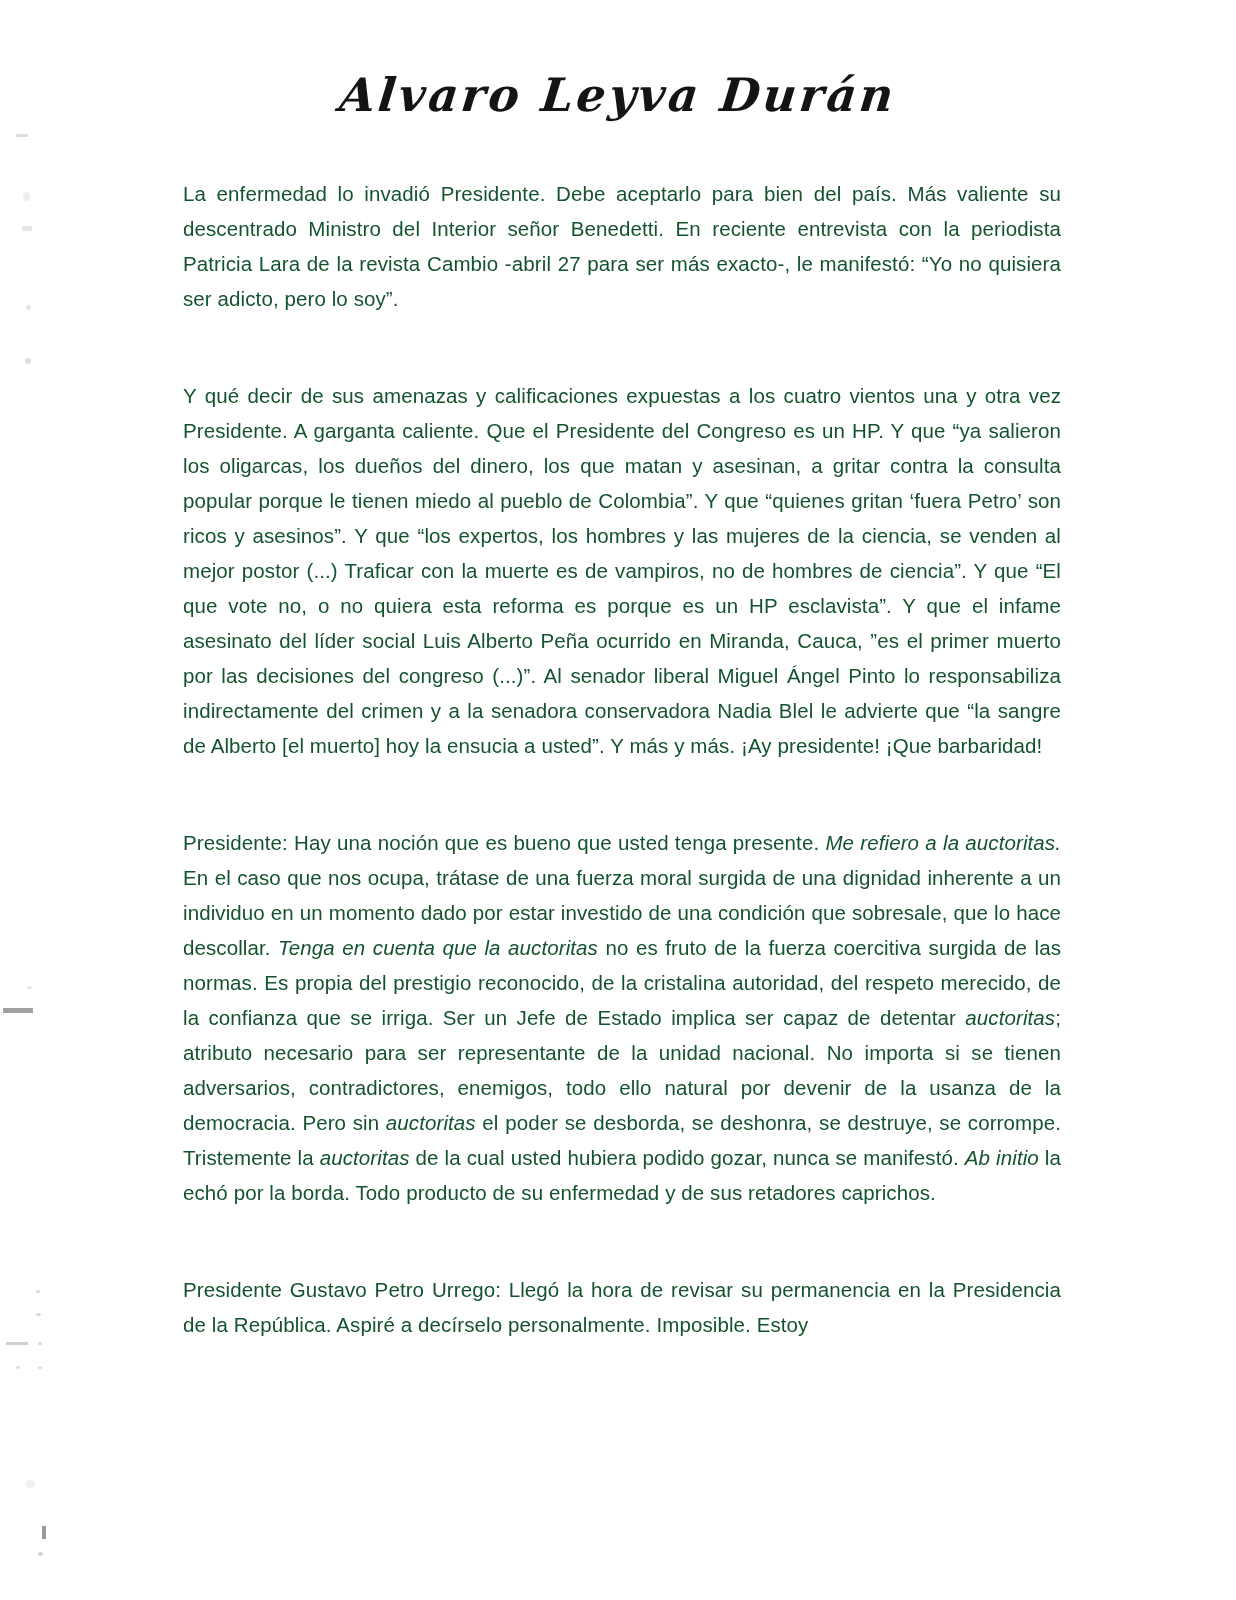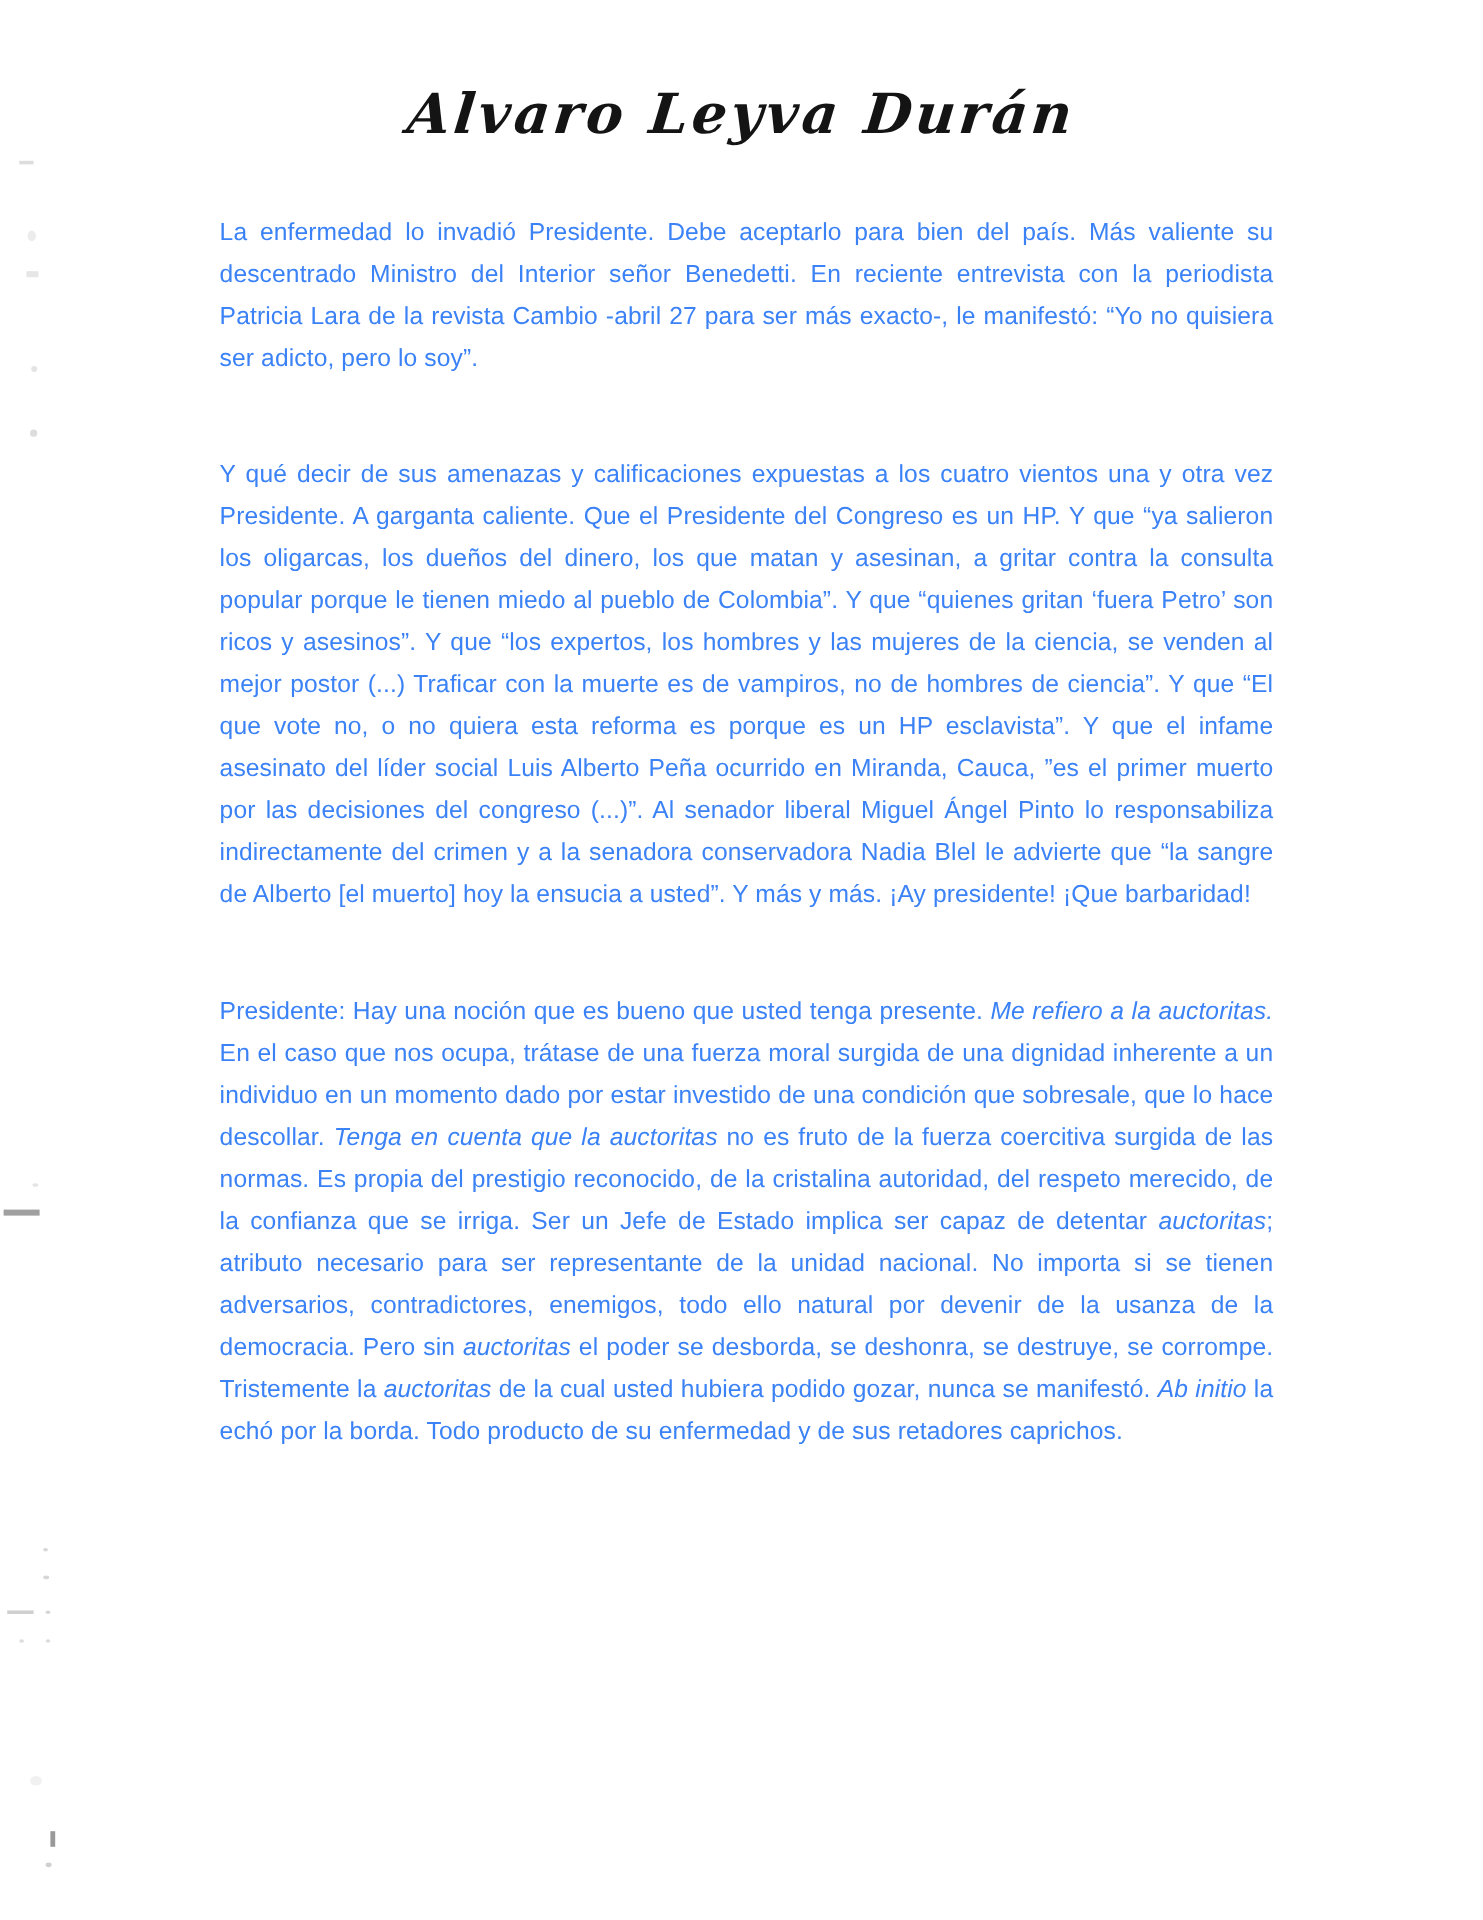--- a/index.html
+++ b/index.html
@@ -30,21 +30,21 @@
     transform: skewX(-6deg);
   }
   .letter-body {
     position: absolute;
     left: 183px;
     top: 176px;
     width: 878px;
     text-align: justify;
     font-size: 20.5px;
     line-height: 35px;
-    color: #3b82f6;
+    color: #14532d;
     letter-spacing: 0.1px;
   }
   .para {
     margin: 0 0 62px 0;
   }
   .para em {
   }
   .artifact {
     position: absolute;
     background: #777777;
@@ -55,20 +55,21 @@
 <body>
 
 <div class="page">
 
   <div class="signature-header">Alvaro Leyva Durán</div>
 
   <div class="letter-body">
     <p class="para"><span>La enfermedad lo invadió Presidente. Debe aceptarlo para bien del país. Más valiente su descentrado Ministro del Interior señor Benedetti. En reciente entrevista con la periodista Patricia Lara de la revista Cambio -abril 27 para ser más exacto-, le manifestó: “Yo no quisiera ser adicto, pero lo soy”.</span></p>
     <p class="para"><span>Y qué decir de sus amenazas y calificaciones expuestas a los cuatro vientos una y otra vez Presidente. A garganta caliente. Que el Presidente del Congreso es un HP. Y que “ya salieron los oligarcas, los dueños del dinero, los que matan y asesinan, a gritar contra la consulta popular porque le tienen miedo al pueblo de Colombia”. Y que “quienes gritan ‘fuera Petro’ son ricos y asesinos”. Y que “los expertos, los hombres y las mujeres de la ciencia, se venden al mejor postor (...) Traficar con la muerte es de vampiros, no de hombres de ciencia”. Y que “El que vote no, o no quiera esta reforma es porque es un HP esclavista”. Y que el infame asesinato del líder social Luis Alberto Peña ocurrido en Miranda, Cauca, ”es el primer muerto por las decisiones del congreso (...)”. Al senador liberal Miguel Ángel Pinto lo responsabiliza indirectamente del crimen y a la senadora conservadora Nadia Blel le advierte que “la sangre de Alberto [el muerto] hoy la ensucia a usted”. Y más y más. ¡Ay presidente! ¡Que barbaridad!</span></p>
     <p class="para"><span>Presidente: Hay una noción que es bueno que usted tenga presente. </span><em>Me refiero a la auctoritas.</em><span> En el caso que nos ocupa, trátase de una fuerza moral surgida de una dignidad inherente a un individuo en un momento dado por estar investido de una condición que sobresale, que lo hace descollar. </span><em>Tenga en cuenta que la auctoritas</em><span> no es fruto de la fuerza coercitiva surgida de las normas. Es propia del prestigio reconocido, de la cristalina autoridad, del respeto merecido, de la confianza que se irriga. Ser un Jefe de Estado implica ser capaz de detentar </span><em>auctoritas</em><span>; atributo necesario para ser representante de la unidad nacional. No importa si se tienen adversarios, contradictores, enemigos, todo ello natural por devenir de la usanza de la democracia. Pero sin </span><em>auctoritas</em><span> el poder se desborda, se deshonra, se destruye, se corrompe. Tristemente la </span><em>auctoritas</em><span> de la cual usted hubiera podido gozar, nunca se manifestó. </span><em>Ab initio</em><span> la echó por la borda. Todo producto de su enfermedad y de sus retadores caprichos.</span></p>
+    <p class="para"><span>Presidente Gustavo Petro Urrego: Llegó la hora de revisar su permanencia en la Presidencia de la República. Aspiré a decírselo personalmente. Imposible. Estoy</span></p>
   </div>
 
   <div class="artifact" style="left:16px;top:134px;width:12px;height:3px;opacity:.25"></div>
   <div class="artifact round" style="left:23px;top:192px;width:7px;height:9px;opacity:.14"></div>
   <div class="artifact" style="left:22px;top:226px;width:10px;height:5px;opacity:.18"></div>
   <div class="artifact round" style="left:26px;top:305px;width:5px;height:5px;opacity:.2"></div>
   <div class="artifact round" style="left:25px;top:358px;width:6px;height:6px;opacity:.25"></div>
   <div class="artifact round" style="left:27px;top:986px;width:5px;height:3px;opacity:.2"></div>
   <div class="artifact" style="left:3px;top:1008px;width:30px;height:5px;opacity:.7"></div>
   <div class="artifact round" style="left:36px;top:1290px;width:4px;height:3px;opacity:.3"></div>

